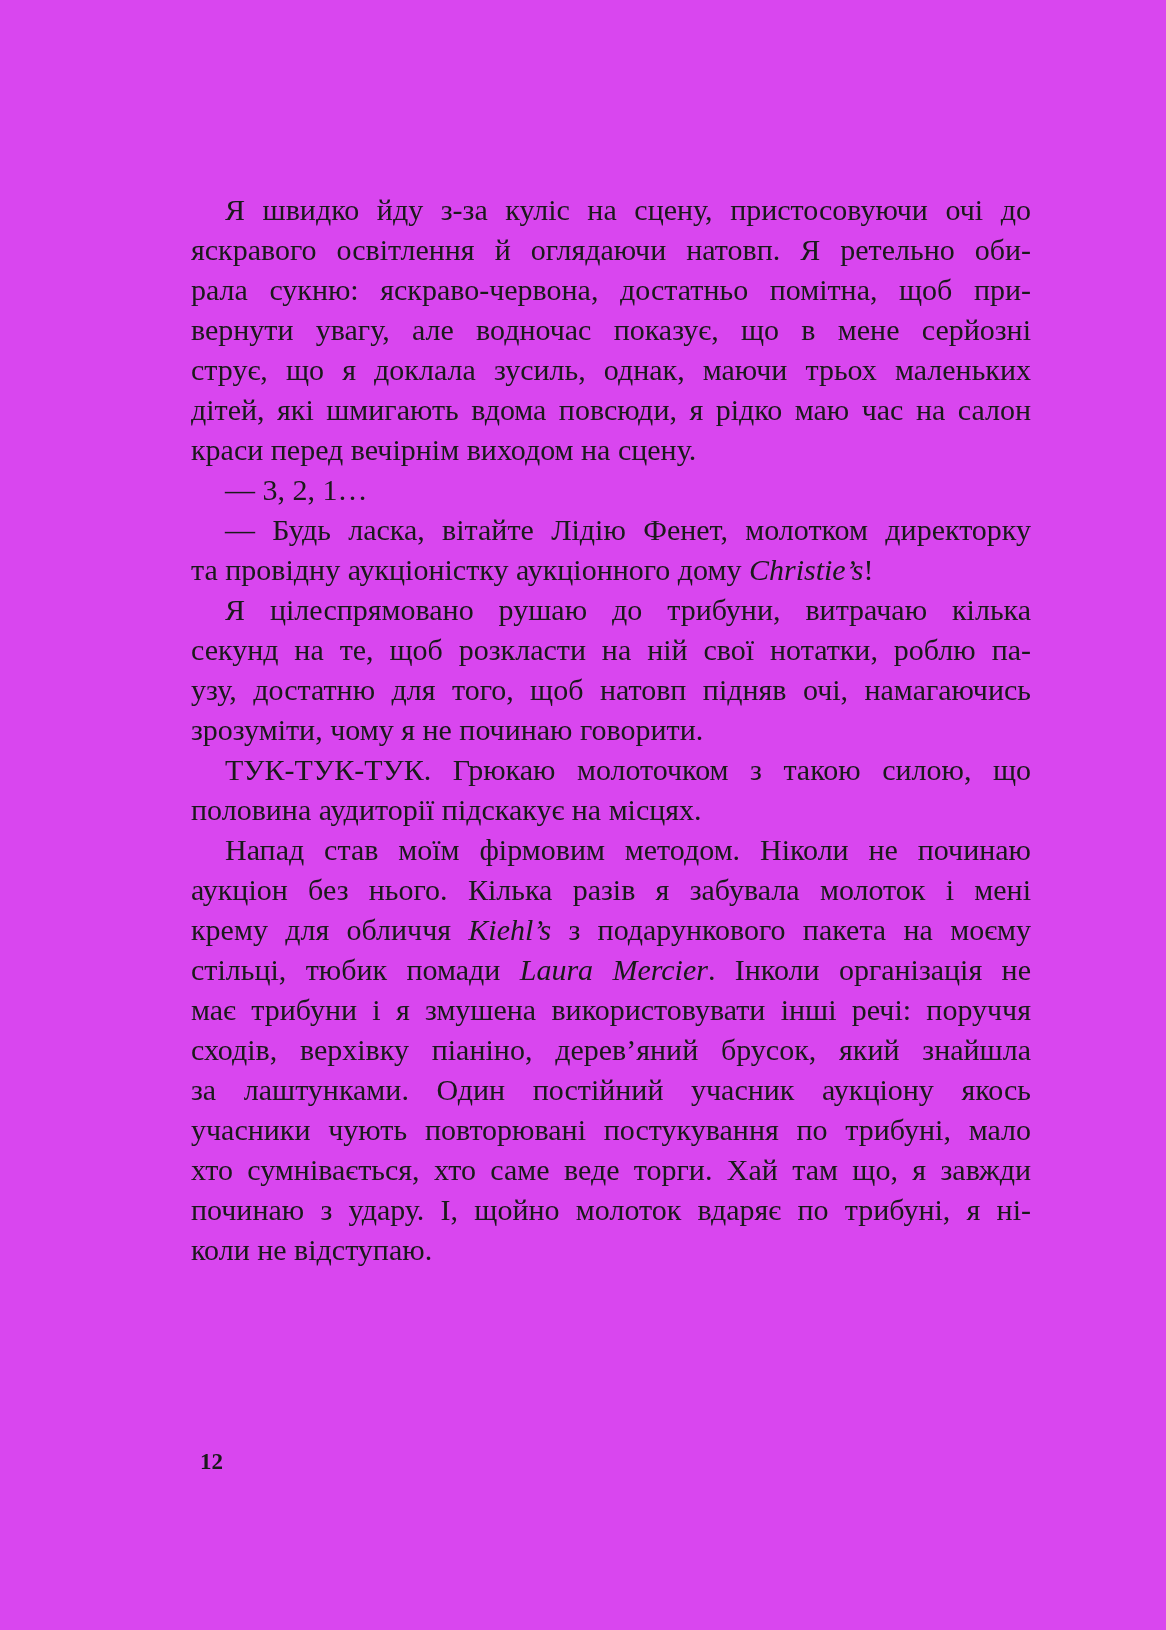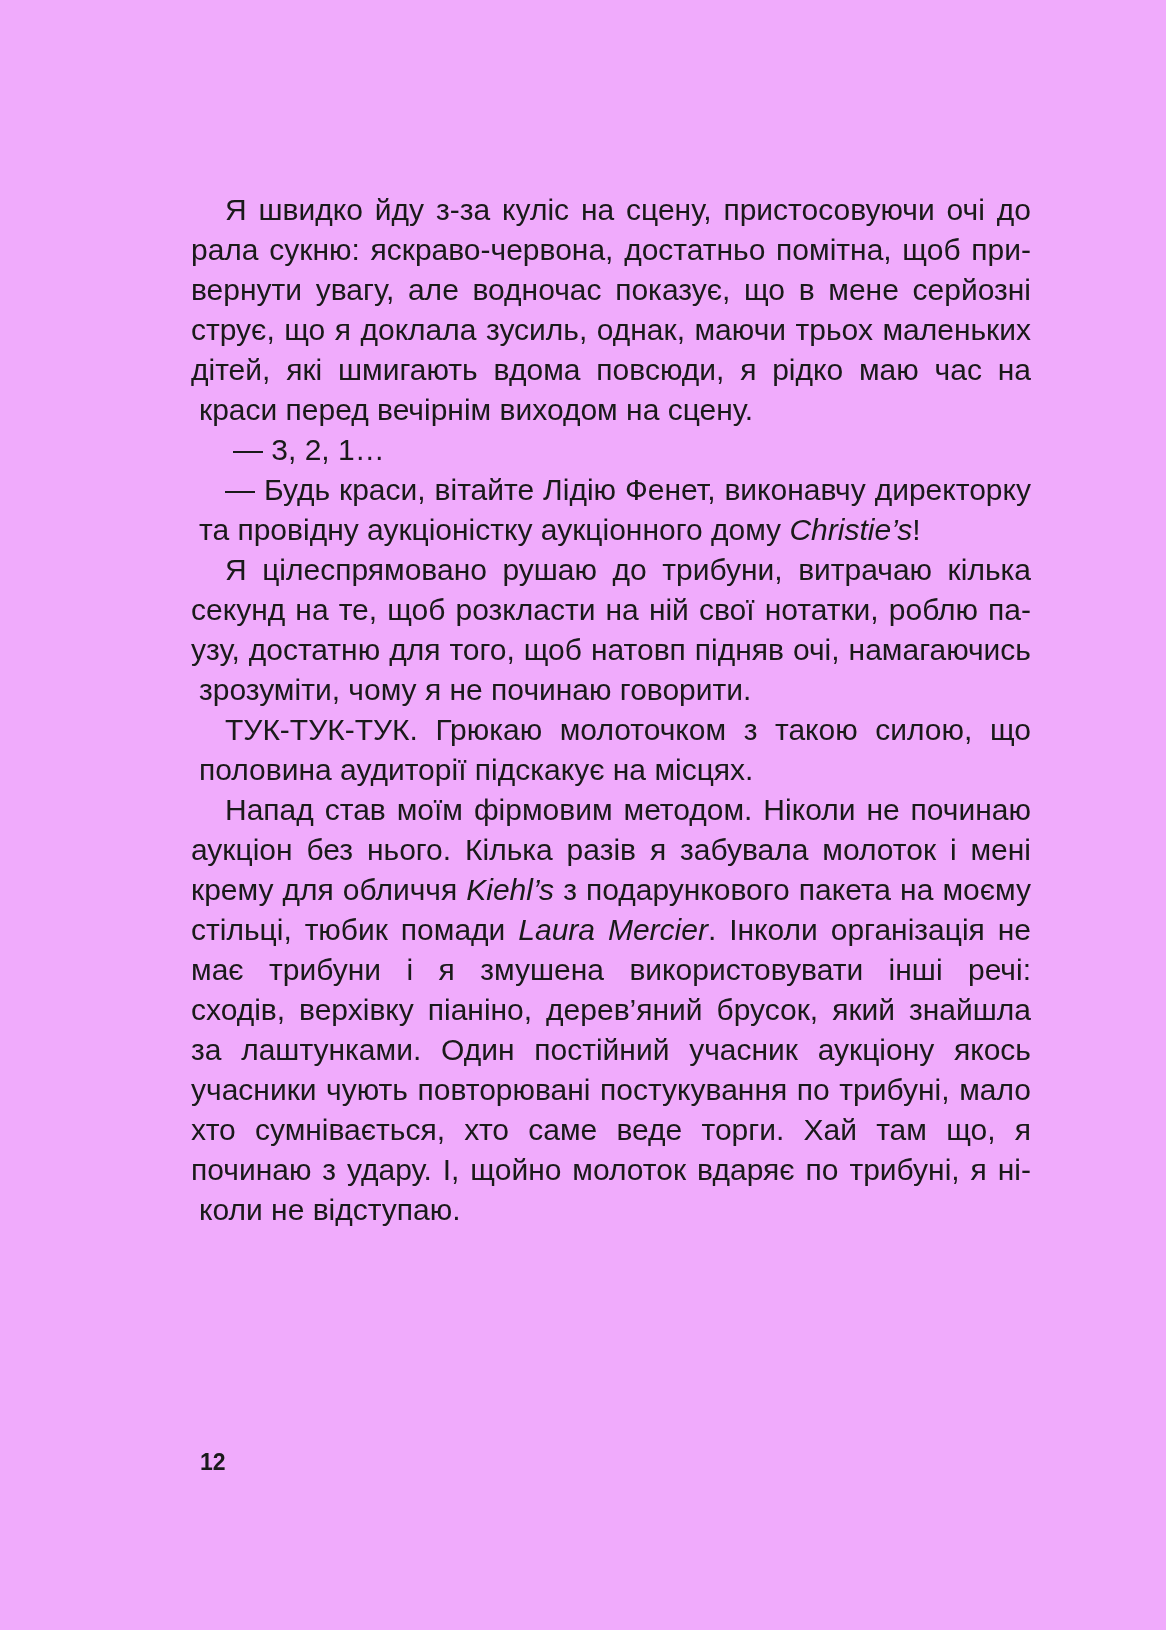--- a/index.html
+++ b/index.html
@@ -4,22 +4,22 @@
 <style>
   html, body {
     margin: 0;
     padding: 0;
     background: #ffffff;
   }
   .page {
     position: relative;
     width: 1166px;
     height: 1630px;
-    background: #f0abfc;
-    font-family: Liberation Sans, sans-serif;
+    background: #d946ef;
+    font-family: Liberation Serif, serif;
     color: #1a1a1a;
     overflow: hidden;
   }
   .book-text {
     position: absolute;
     left: 191px;
     top: 190px;
     width: 840px;
     font-size: 30px;
     line-height: 40px;
@@ -30,48 +30,48 @@
     text-align: justify;
     text-align-last: justify;
     white-space: normal;
   }
   .line.first {
     text-indent: 34px;
   }
   .line.last {
     text-align: right;
     text-align-last: left;
-    margin-left: 8px;
   }
   .line i {
     font-style: italic;
   }
   .page-number {
     position: absolute;
     left: 200px;
     top: 1448px;
     font-size: 23px;
     font-weight: bold;
     line-height: 28px;
     color: #1a1a1a;
   }
 </style>
 </head>
 <body>
 
 <div class="page">
   <div class="book-text">
       <div class="line first"><span>Я швидко йду з-за куліс на сцену, пристосовуючи очі до</span></div>
+      <div class="line"><span>яскравого освітлення й оглядаючи натовп. Я ретельно оби-</span></div>
       <div class="line"><span>рала сукню: яскраво-червона, достатньо помітна, щоб при-</span></div>
       <div class="line"><span>вернути увагу, але водночас показує, що в мене серйозні</span></div>
       <div class="line"><span>струє, що я доклала зусиль, однак, маючи трьох маленьких</span></div>
       <div class="line"><span>дітей, які шмигають вдома повсюди, я рідко маю час на салон</span></div>
       <div class="line last"><span>краси перед вечірнім виходом на сцену.</span></div>
       <div class="line first last"><span>— 3, 2, 1…</span></div>
-      <div class="line first"><span>— Будь краси, вітайте Лідію Фенет, виконавчу директорку</span></div>
+      <div class="line first"><span>— Будь ласка, вітайте Лідію Фенет, молотком директорку</span></div>
       <div class="line last"><span>та провідну аукціоністку аукціонного дому </span><i>Christie’s</i><span>!</span></div>
       <div class="line first"><span>Я цілеспрямовано рушаю до трибуни, витрачаю кілька</span></div>
       <div class="line"><span>секунд на те, щоб розкласти на ній свої нотатки, роблю па-</span></div>
       <div class="line"><span>узу, достатню для того, щоб натовп підняв очі, намагаючись</span></div>
       <div class="line last"><span>зрозуміти, чому я не починаю говорити.</span></div>
       <div class="line first"><span>ТУК-ТУК-ТУК. Грюкаю молоточком з такою силою, що</span></div>
       <div class="line last"><span>половина аудиторії підскакує на місцях.</span></div>
       <div class="line first"><span>Напад став моїм фірмовим методом. Ніколи не починаю</span></div>
       <div class="line"><span>аукціон без нього. Кілька разів я забувала молоток і мені</span></div>
       <div class="line"><span>крему для обличчя </span><i>Kiehl’s</i><span> з подарункового пакета на моєму</span></div>

